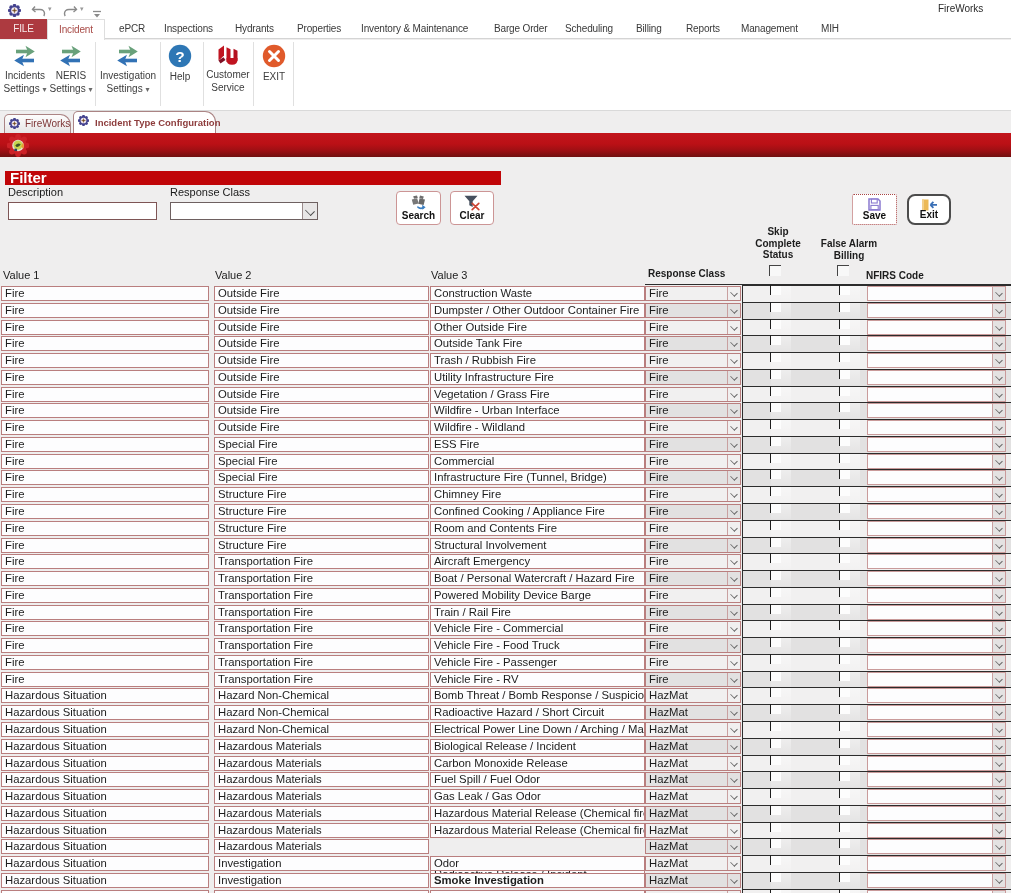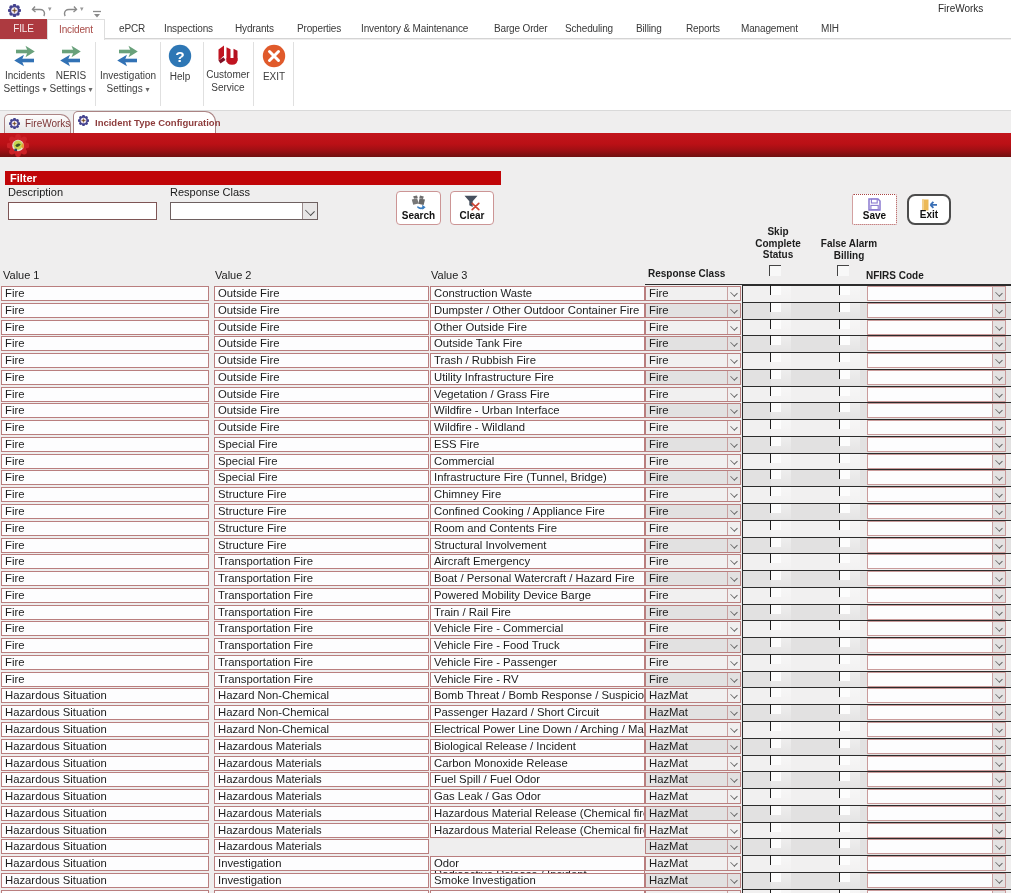--- a/index.html
+++ b/index.html
@@ -22,21 +22,21 @@
 #dtab1 { left:4px; top:114px; width:67px; height:19px; background:linear-gradient(#fdfdfd,#e7e5e5); color:#7d3535; }
 #dtab2 { left:73px; top:111px; width:143px; height:22px; background:#ffffff; font-weight:bold; font-size:9.5px; color:#8d3c3c; }
 .dtab .bi { position:absolute; left:4px; top:3px; }
 #dtab1 .bt { position:absolute; left:20px; top:3px; }
 #dtab2 .bt { position:absolute; left:21px; top:5px; }
 
 #redbar { left:0; top:133px; width:1011px; height:25px; background:linear-gradient(180deg,#c2151b 0%,#bb1016 45%,#9c0f13 75%,#701010 100%); border-bottom:1px solid #f0eeee; }
 #redbar .logo { position:absolute; left:7px; top:1px; }
 #redbar .t { position:absolute; left:88px; top:4px; color:#ffffff; font-weight:bold; font-size:15px; letter-spacing:-0.1px; }
 
-#filterbar { left:5px; top:171px; width:496px; height:14px; background:#c00508; color:#fff; font-weight:bold; font-size:11px; line-height:14px; padding-left:5px; }
+#filterbar { left:5px; top:171px; width:496px; height:14px; background:#c00508; color:#fff; font-weight:bold; font-size:15px; line-height:14px; padding-left:5px; }
 .lbl { position:absolute; font-size:11px; color:#1a1a1a; }
 #descin { left:8px; top:202px; width:149px; height:18px; background:#fff; border:1px solid #7e5555; }
 #rcin { left:170px; top:202px; width:148px; height:18px; background:#fff; border:1px solid #6e6060; }
 #rcin .btn { position:absolute; right:0px; top:0px; width:15px; height:16px; background:#e8e6e6; border-left:1px solid #9a8a8a; }
 #rcin .btn:after { content:""; position:absolute; left:3px; top:4px; width:7px; height:7px; border-right:1.6px solid #4a4a4a; border-bottom:1.6px solid #4a4a4a; transform:rotate(45deg) scale(1,.75); }
 .fbtn { position:absolute; background:#fff; text-align:center; font-weight:bold; font-size:10px; color:#111; }
 .fbtn .ic { position:absolute; left:0; right:0; top:3px; }
 .fbtn .ic svg { display:inline-block; }
 .fbtn .tx { position:absolute; left:0; right:0; bottom:3px; }
 #srchb { left:396px; top:191px; width:45px; height:34px; border:1px solid #cc9595; border-radius:4px; }
@@ -608,21 +608,21 @@
     <div class="r cbx" style="left:771px;top:688px;"></div>
     <div class="r halo" style="left:840px;top:688px;"></div>
     <div class="r tick" style="left:839px;top:687px;"></div>
     <div class="r cbx" style="left:840px;top:688px;"></div>
     <div class="r nfc" style="left:867px;top:688px;">
       <span class="arr2"></span>
     </div>
 <div class="r strip dk" style="left:742px;top:704px;"></div>
     <div class="r vc" style="left:1px;top:705px;width:208px;">Hazardous Situation</div>
     <div class="r vc" style="left:214px;top:705px;width:215px;">Hazard Non-Chemical</div>
-    <div class="r vc" style="left:430px;top:705px;width:215px;">Passenger Hazard / Short Circuit</div>
+    <div class="r vc" style="left:430px;top:705px;width:215px;">Radioactive Hazard / Short Circuit</div>
     <div class="r rcc dk" style="left:645px;top:705px;">HazMat<span class="arr"></span></div>
     <div class="r halo" style="left:771px;top:705px;"></div>
     <div class="r tick" style="left:770px;top:704px;"></div>
     <div class="r cbx" style="left:771px;top:705px;"></div>
     <div class="r halo" style="left:840px;top:705px;"></div>
     <div class="r tick" style="left:839px;top:704px;"></div>
     <div class="r cbx" style="left:840px;top:705px;"></div>
     <div class="r nfc" style="left:867px;top:705px;">
       <span class="arr2"></span>
     </div>
@@ -748,21 +748,21 @@
     <div class="r cbx" style="left:771px;top:856px;"></div>
     <div class="r halo" style="left:840px;top:856px;"></div>
     <div class="r tick" style="left:839px;top:855px;"></div>
     <div class="r cbx" style="left:840px;top:856px;"></div>
     <div class="r nfc" style="left:867px;top:856px;">
       <span class="arr2"></span>
     </div>
 <div class="r strip dk" style="left:742px;top:872px;"></div>
     <div class="r vc" style="left:1px;top:873px;width:208px;">Hazardous Situation</div>
     <div class="r vc" style="left:214px;top:873px;width:215px;">Investigation</div>
-    <div class="r vc" style="left:430px;top:873px;width:215px;">Smoke Investigation</div>
+    <div class="r vc" style="left:430px;top:873px;width:215px;font-weight:bold;">Smoke Investigation</div>
     <div class="r rcc dk" style="left:645px;top:873px;">HazMat<span class="arr"></span></div>
     <div class="r halo" style="left:771px;top:873px;"></div>
     <div class="r tick" style="left:770px;top:872px;"></div>
     <div class="r cbx" style="left:771px;top:873px;"></div>
     <div class="r halo" style="left:840px;top:873px;"></div>
     <div class="r tick" style="left:839px;top:872px;"></div>
     <div class="r cbx" style="left:840px;top:873px;"></div>
     <div class="r nfc" style="left:867px;top:873px;">
       <span class="arr2"></span>
     </div>

